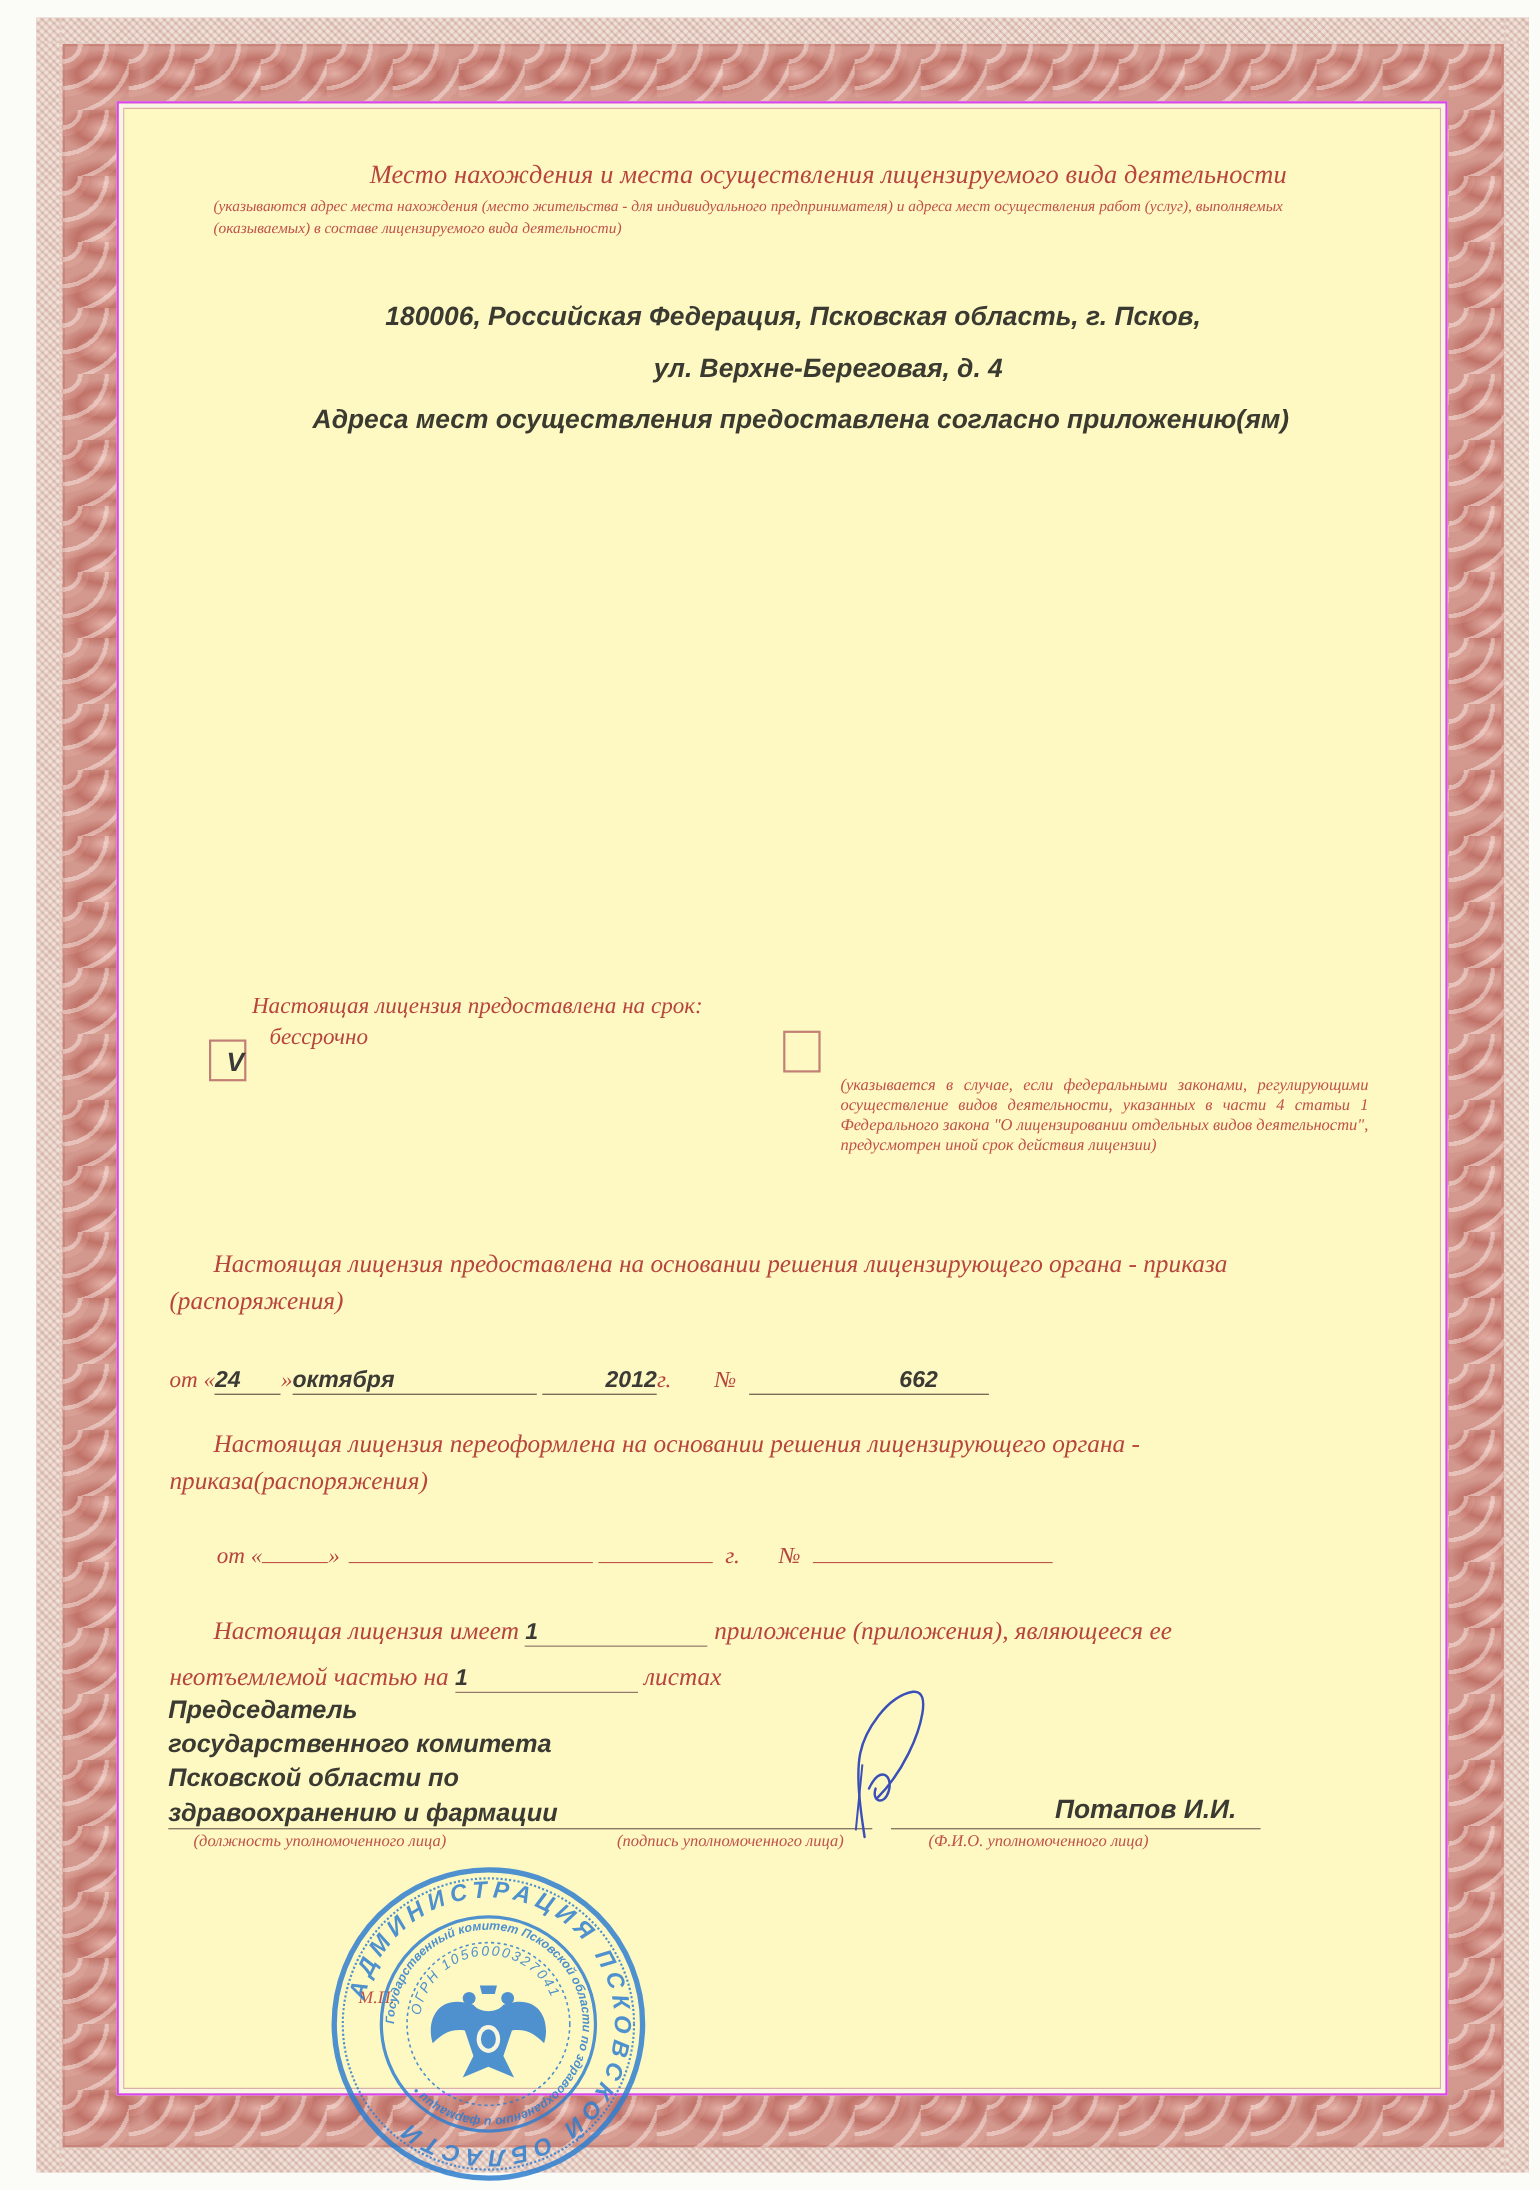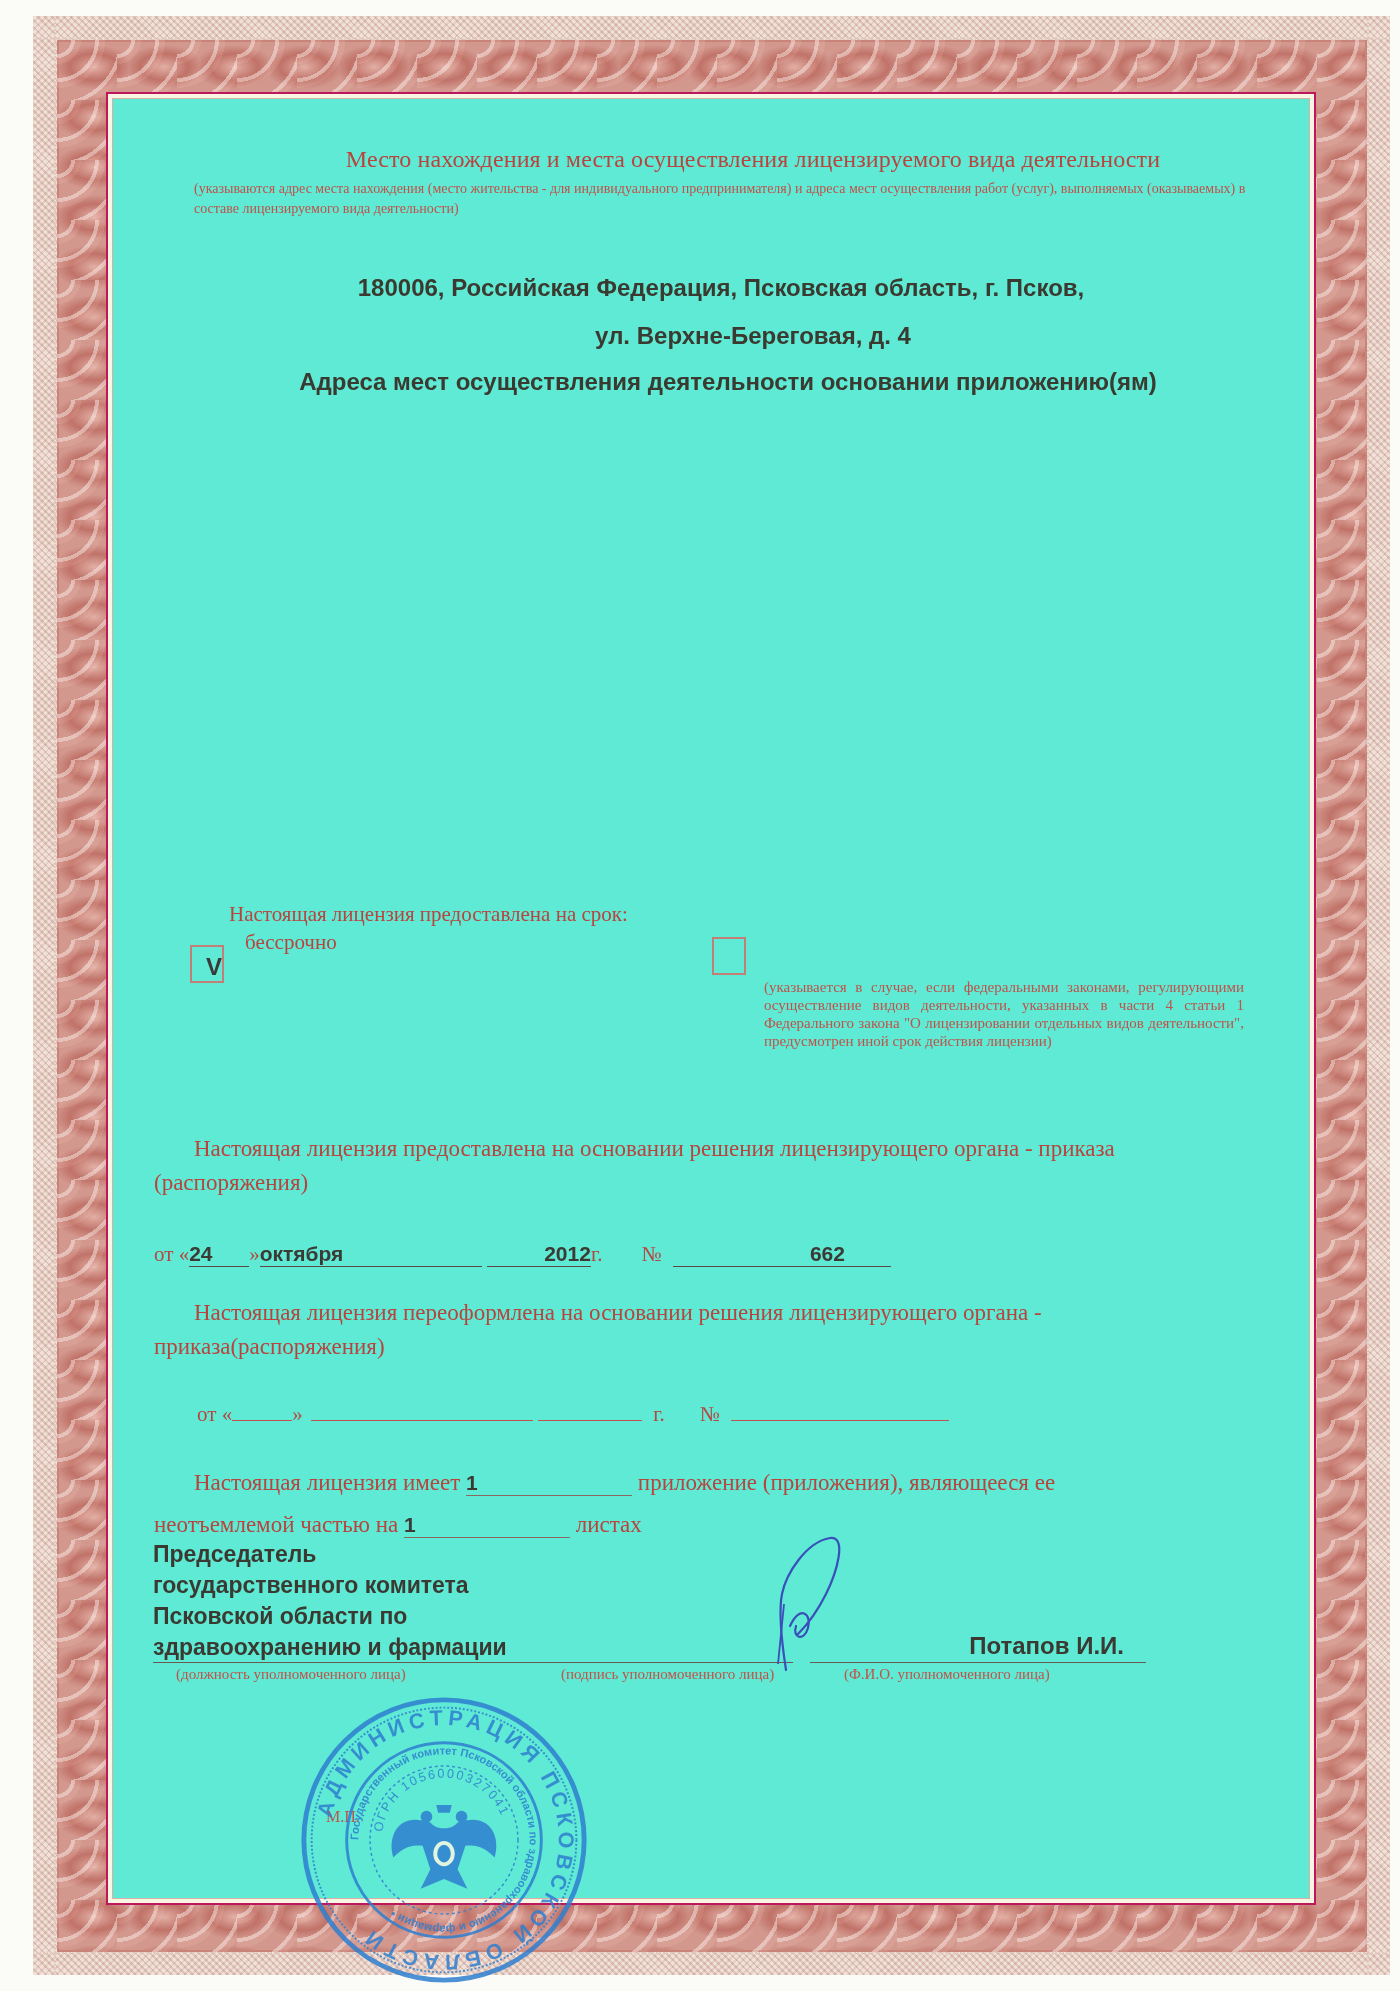--- a/index.html
+++ b/index.html
@@ -39,24 +39,25 @@
       position: absolute; left: 57px; top: 40px;
       width: 1310px; height: 1912px;
       background:
         repeating-radial-gradient(circle at 0 0, rgba(255,235,225,0.0) 0 14px, rgba(255,235,225,0.45) 14px 18px, rgba(180,100,90,0.2) 18px 24px);
       background-size: 60px 60px;
       mix-blend-mode: screen;
     }
     .inner {
       position: absolute; left: 106px; top: 92px;
       width: 1210px; height: 1813px;
-      background: #5eead4;
-      border: 2px solid #be185d;
+      background: #fef9c3;
+      border: 2px solid #d946ef;
       box-sizing: border-box;
       box-shadow: inset 0 0 0 4px #f8f6e2, inset 0 0 0 5px #d9b1a4;
+      font-style: italic;
     }
     .txt-red { color: #b8443e; }
     .abs { position: absolute; }
 
     .heading {
       left: 0; width: 1210px; top: 52px;
       text-align: center;
       font-size: 24px;
       letter-spacing: 0.1px;
       padding-left: 80px; box-sizing: border-box;
@@ -159,21 +160,21 @@
 <div class="guilloche-band"></div>
 <div class="band-wave"></div>
 
 <div class="inner">
 
   <div class="abs heading txt-red">Место нахождения и места осуществления лицензируемого вида деятельности</div>
   <div class="abs subnote">(указываются адрес места нахождения (место жительства - для индивидуального предпринимателя) и адреса мест осуществления работ (услуг), выполняемых (оказываемых) в составе лицензируемого вида деятельности)</div>
 
   <div class="abs addr addr1">180006, Российская Федерация, Псковская область, г. Псков,</div>
   <div class="abs addr addr2">ул. Верхне-Береговая, д. 4</div>
-  <div class="abs addr addr3">Адреса мест осуществления деятельности основании приложению(ям)</div>
+  <div class="abs addr addr3">Адреса мест осуществления предоставлена согласно приложению(ям)</div>
 
   <div class="abs term-label txt-red">Настоящая лицензия предоставлена на срок:</div>
 
   <div class="abs checkbox cb1">
     <span class="mark">V</span>
   </div>
   <div class="abs perm-label txt-red">бессрочно</div>
 
   <div class="abs checkbox cb2"></div>
   <div class="abs until-note">(указывается в случае, если федеральными законами, регулирующими осуществление видов деятельности, указанных в части 4 статьи 1 Федерального закона "О лицензировании отдельных видов деятельности", предусмотрен иной срок действия лицензии)</div>

